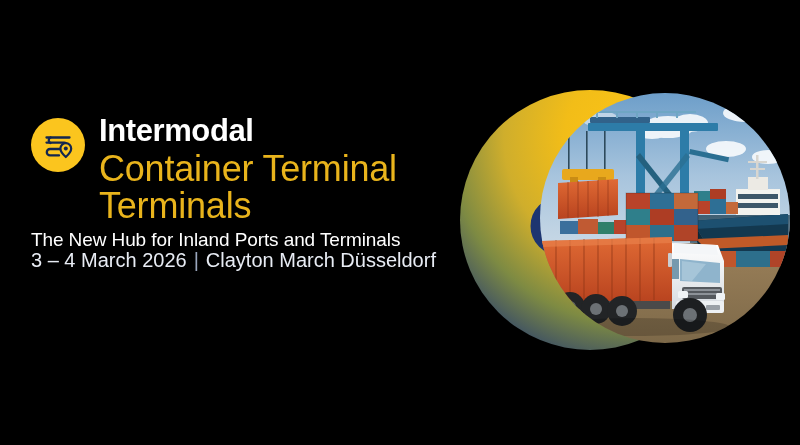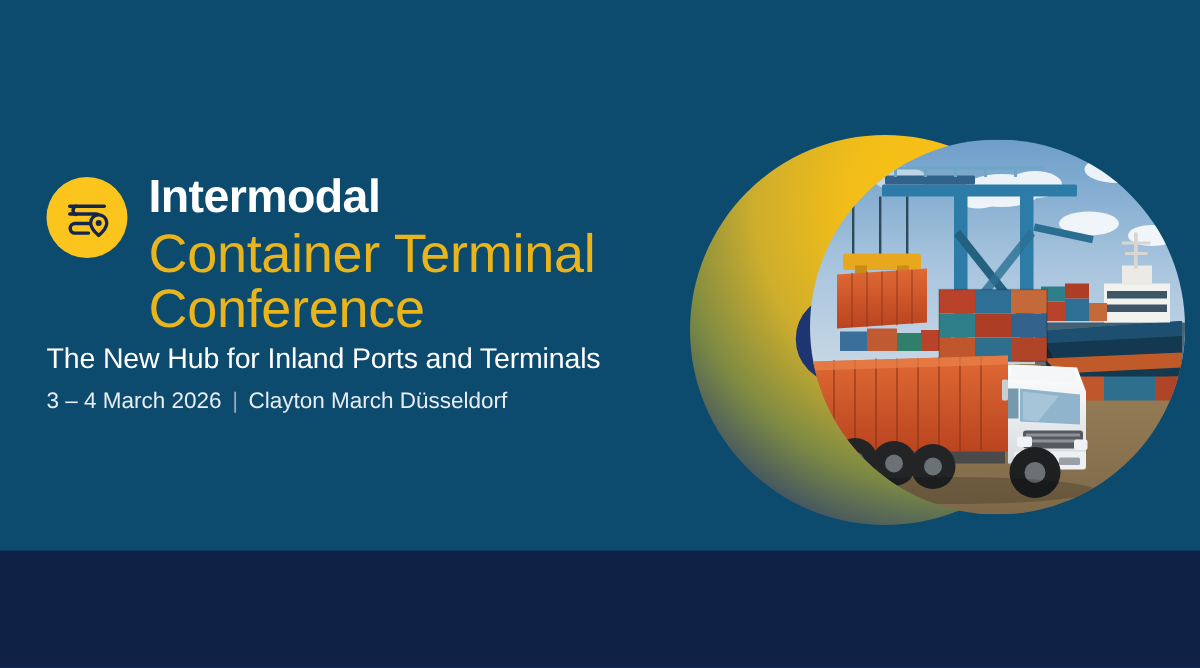--- a/index.html
+++ b/index.html
@@ -4,22 +4,22 @@
 <style>
   * { margin:0; padding:0; box-sizing:border-box; }
   html, body {
     width:800px; height:445px;
     font-family:"Liberation Sans", sans-serif;
     background:#0f2145;
     overflow:hidden;
   }
   #banner {
     position:relative;
-    width:800px; height:367px;
-    background:#0c4a6e;
+    width:800px; height:445px;
+    background:#000000;
     overflow:hidden;
   }
 
   
   #graphic {
     position:absolute;
     left:455px; top:80px;
     width:345px; height:290px;
   }
 
@@ -86,22 +86,22 @@
     position:absolute;
     left:31px; top:229px;
     font-size:19px;
     font-weight:normal;
     color:#ffffff;
     letter-spacing:-0.1px;
     white-space:nowrap;
   }
   #dateline {
     position:absolute;
-    left:31px; top:259px;
-    font-size:15px;
+    left:31px; top:249px;
+    font-size:20px;
     font-weight:normal;
     color:#e8ecf4;
     letter-spacing:0px;
     white-space:nowrap;
     display:flex; align-items:flex-end; gap:7px;
   }
   #dateline .sep { color:#9aa6bd; font-weight:300; }
 </style>
 </head>
 <body>
@@ -329,21 +329,21 @@
         <g>
           <path d="M 27.8 18.2 A 5.4 5.4 0 0 1 33.2 23.6 C 33.2 27.2 27.8 32 27.8 32 C 27.8 32 22.4 27.2 22.4 23.6 A 5.4 5.4 0 0 1 27.8 18.2 Z" fill="#fbc51e" stroke="#13264f" stroke-width="2.2" stroke-linejoin="round"></path>
           <circle cx="27.8" cy="23.6" r="2" fill="#13264f"></circle>
         </g>
       </svg>
     </div>
 
     <div id="title-stack">
       <div class="t-line1">Intermodal</div>
       <div class="t-line2">Container Terminal</div>
-      <div class="t-line3">Conference</div>
+      <div class="t-line3">Terminals</div>
     </div>
   </div>
 
   <div id="tagline">The New Hub for Inland Ports and Terminals</div>
 
   <div id="dateline">
     <span>3 – 4 March 2026</span>
     <span class="sep">|</span>
     <span>Clayton March Düsseldorf</span>
   </div>

